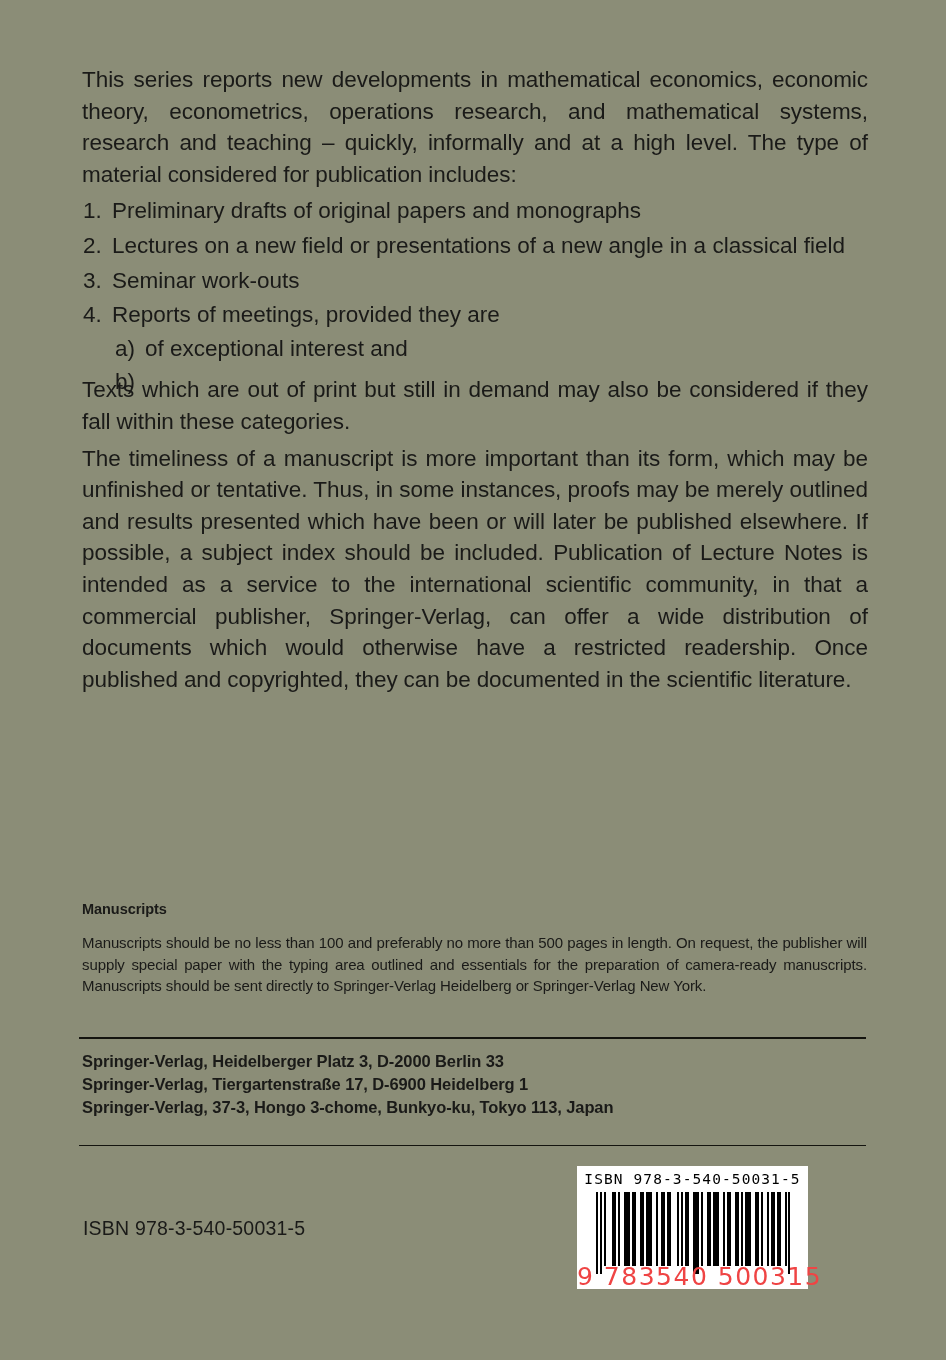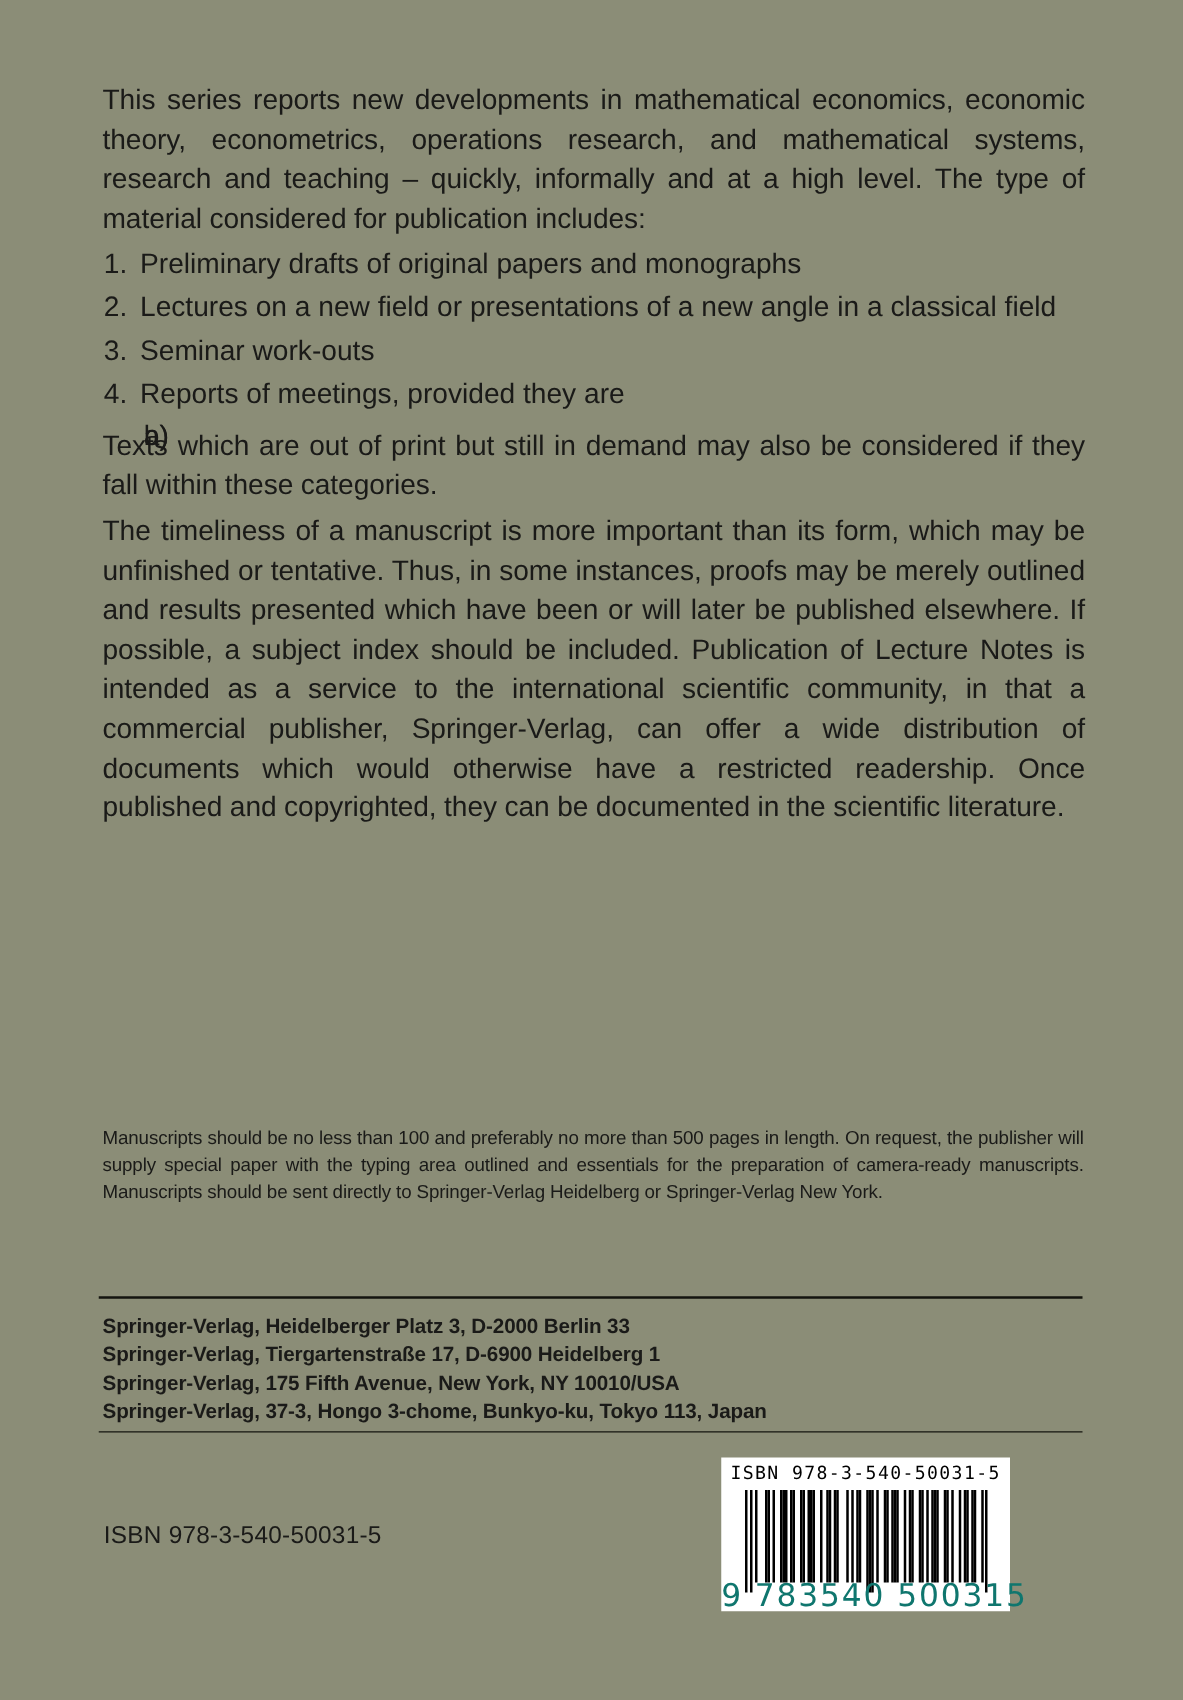--- a/index.html
+++ b/index.html
@@ -193,21 +193,21 @@
   .bars span.w { background: transparent; }
   .barcode-digits {
     position: absolute;
     left: 0;
     top: 98px;
     width: 231px;
     text-align: center;
     font-family: "DejaVu Sans", sans-serif;
     font-size: 25px;
     letter-spacing: 1.5px;
-    color: #0f766e;
+    color: #ef4444;
     white-space: nowrap;
     line-height: 26px;
   }
 </style>
 </head>
 <body>
 
 <div class="page">
 
   <div class="blurb">
@@ -228,47 +228,48 @@
       <li>
         <span class="num">3.</span>
         <span>Seminar work-outs</span>
       </li>
       <li>
         <span class="num">4.</span>
         <span>Reports of meetings, provided they are</span>
         <ul class="sublist">
           <li>
             <span class="alpha">a)</span>
+            <span>of exceptional interest and</span>
           </li>
           <li>
             <span class="alpha">b)</span>
           </li>
         </ul>
       </li>
     </ol>
 
     <div class="gap-mid"></div>
 
     <p class="para">Texts which are out of print but still in demand may also be considered if they fall within these categories.</p>
 
     <div class="gap-small"></div>
 
     <p class="para">The timeliness of a manuscript is more important than its form, which may be unfinished or tentative. Thus, in some instances, proofs may be merely outlined and results presented which have been or will later be published elsewhere. If possible, a subject index should be included. Publication of Lecture Notes is intended as a service to the international scientific community, in that a commercial publisher, Springer-Verlag, can offer a wide distribution of documents which would otherwise have a restricted readership. Once published and copyrighted, they can be documented in the scientific literature.</p>
   </div>
 
   <div class="ms-block">
+    <div class="ms-title">Manuscripts</div>
     <p class="ms-body">Manuscripts should be no less than 100 and preferably no more than 500 pages in length. On request, the publisher will supply special paper with the typing area outlined and essentials for the preparation of camera-ready manuscripts. Manuscripts should be sent directly to Springer-Verlag Heidelberg or Springer-Verlag New York.</p>
   </div>
 
   <div class="rule rule-top"></div>
 
   <div class="addresses">
     <div class="addr-line">Springer-Verlag, Heidelberger Platz 3, D-2000 Berlin 33</div>
     <div class="addr-line">Springer-Verlag, Tiergartenstraße 17, D-6900 Heidelberg 1</div>
-    <div class="addr-line">Springer-Verlag, 175 Fifth Avenue, New York, NY 10010/USA</div>
     <div class="addr-line">Springer-Verlag, 37-3, Hongo 3-chome, Bunkyo-ku, Tokyo 113, Japan</div>
   </div>
 
   <div class="rule rule-bottom"></div>
 
   <div class="isbn-text">ISBN 978-3-540-50031-5</div>
 
   <div class="barcode-box">
     <div class="barcode-isbn">ISBN 978-3-540-50031-5</div>
     <div class="bars" id="bars">

